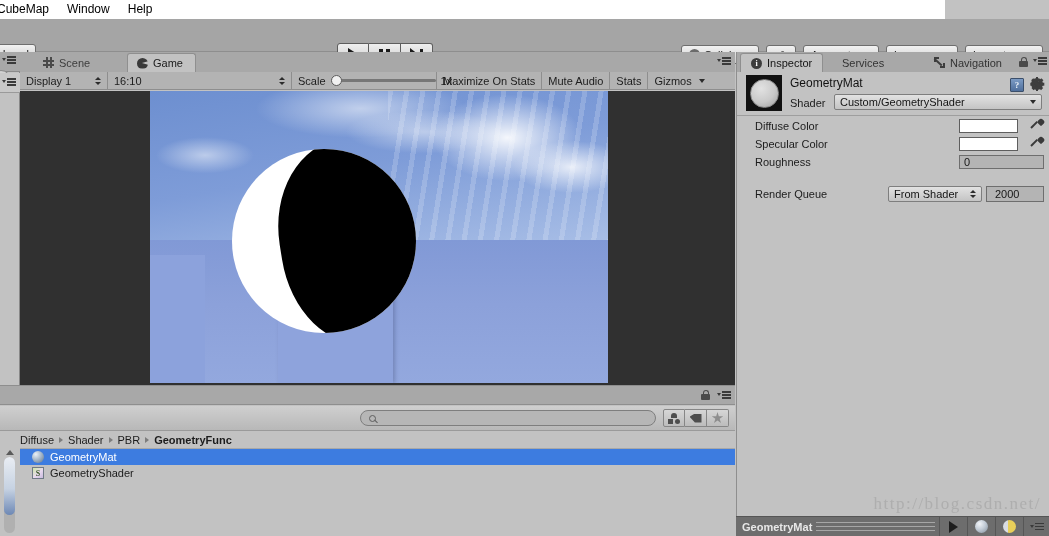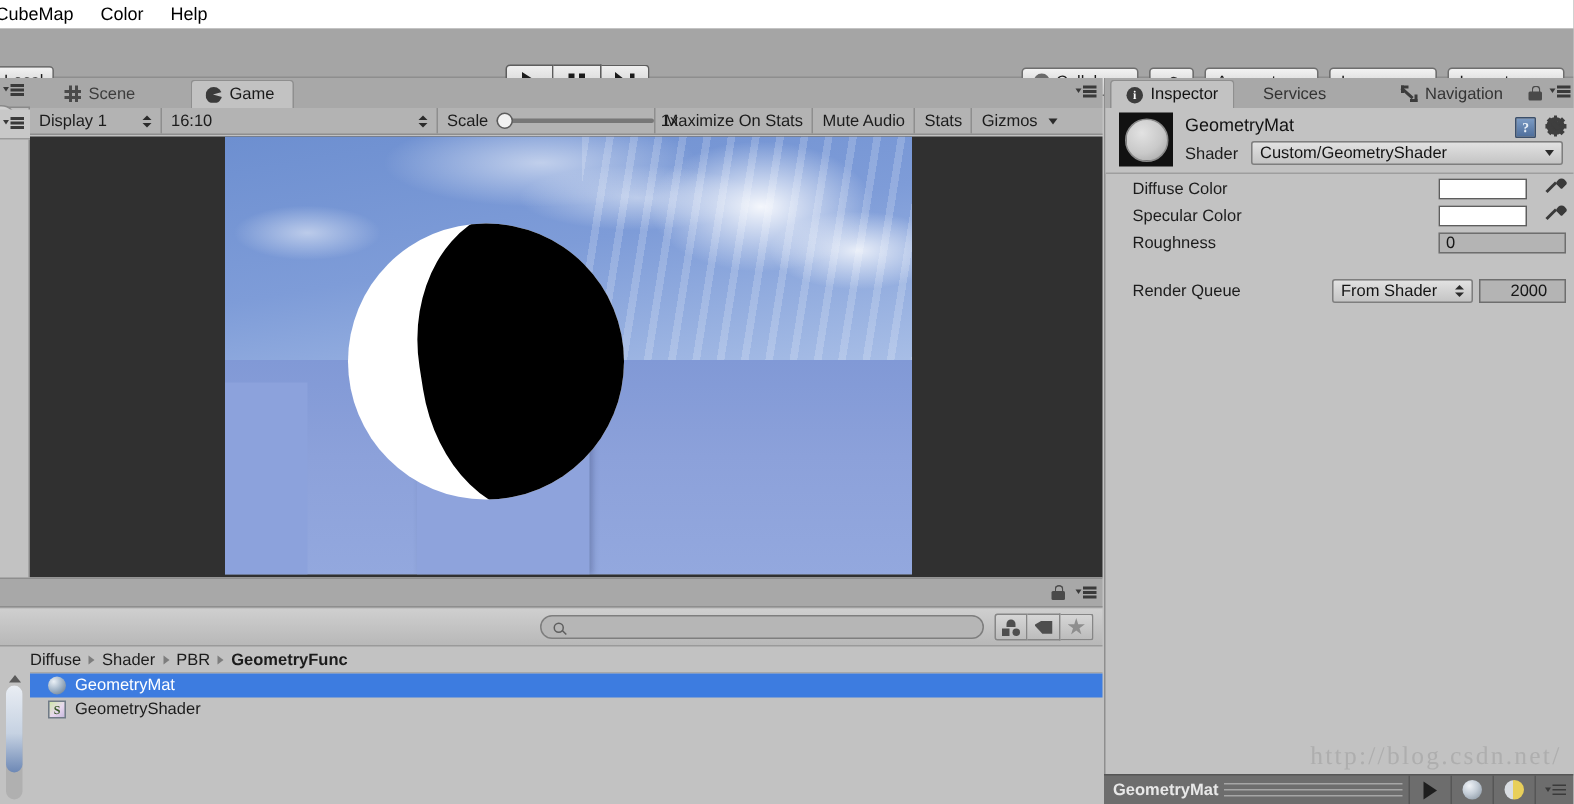--- a/index.html
+++ b/index.html
@@ -8,21 +8,21 @@
     font-family: "Liberation Sans", sans-serif;
     font-size: 11px;
     background: #c2c2c2;
     overflow: hidden;
     -webkit-font-smoothing: antialiased;
   }
   #app { position: relative; width: 1049px; height: 536px; }
 
   
   .menubar {
-    position: absolute; left: 0; top: 0; width: 1049px; height: 19px;
+    position: absolute; left: 0; top: 0; width: 945px; height: 19px;
     background: #ffffff;
     display: flex; align-items: center;
   }
   .menubar .mi {
     font-size: 12px; color: #000; padding: 0 9px; line-height: 19px;
     white-space: nowrap;
   }
   .menubar .mi.clipped { padding-left: 0; margin-left: -3px; }
 
   
@@ -442,21 +442,21 @@
   .rq-popup {
     position: absolute; left: 151px; top: 1px; width: 94px; height: 16px;
     background: linear-gradient(#e2e2e2, #c4c4c4);
     border: 1px solid #7e7e7e; border-radius: 2px;
     display: flex; align-items: center; justify-content: space-between;
     padding: 0 5px; font-size: 11px; color: #141414;
   }
   .rq-num {
     position: absolute; left: 249px; top: 1px; width: 58px; height: 16px;
     background: #b4b4b4; border: 1px solid #6e6e6e;
-    display: flex; align-items: center; padding-left: 20px; font-size: 11px; color: #161616;
+    display: flex; align-items: center; padding-left: 8px; font-size: 11px; color: #161616;
   }
 
   
   .watermark {
     position: absolute; right: 8px; bottom: 22px;
     font-size: 17px; color: rgba(170,170,170,.85);
     font-family: "Liberation Serif", serif;
     letter-spacing: 1.5px;
     pointer-events: none;
   }
@@ -484,21 +484,21 @@
     background: linear-gradient(90deg, #d9dde2 0 42%, #e8cf5a 42% 100%); }
   .pv-menu { width: 26px; }
 </style>
 </head>
 <body>
 
 <div id="app">
 
   <div class="menubar">
     <span class="mi clipped">CubeMap</span>
-    <span class="mi">Color</span>
+    <span class="mi">Window</span>
     <span class="mi">Help</span>
   </div>
 
   <div class="toolbar">
     <div class="btn local-btn">Local</div>
 
     <div class="playgroup">
       <div class="pb">
         <span class="tri-right"></span>
       </div>

